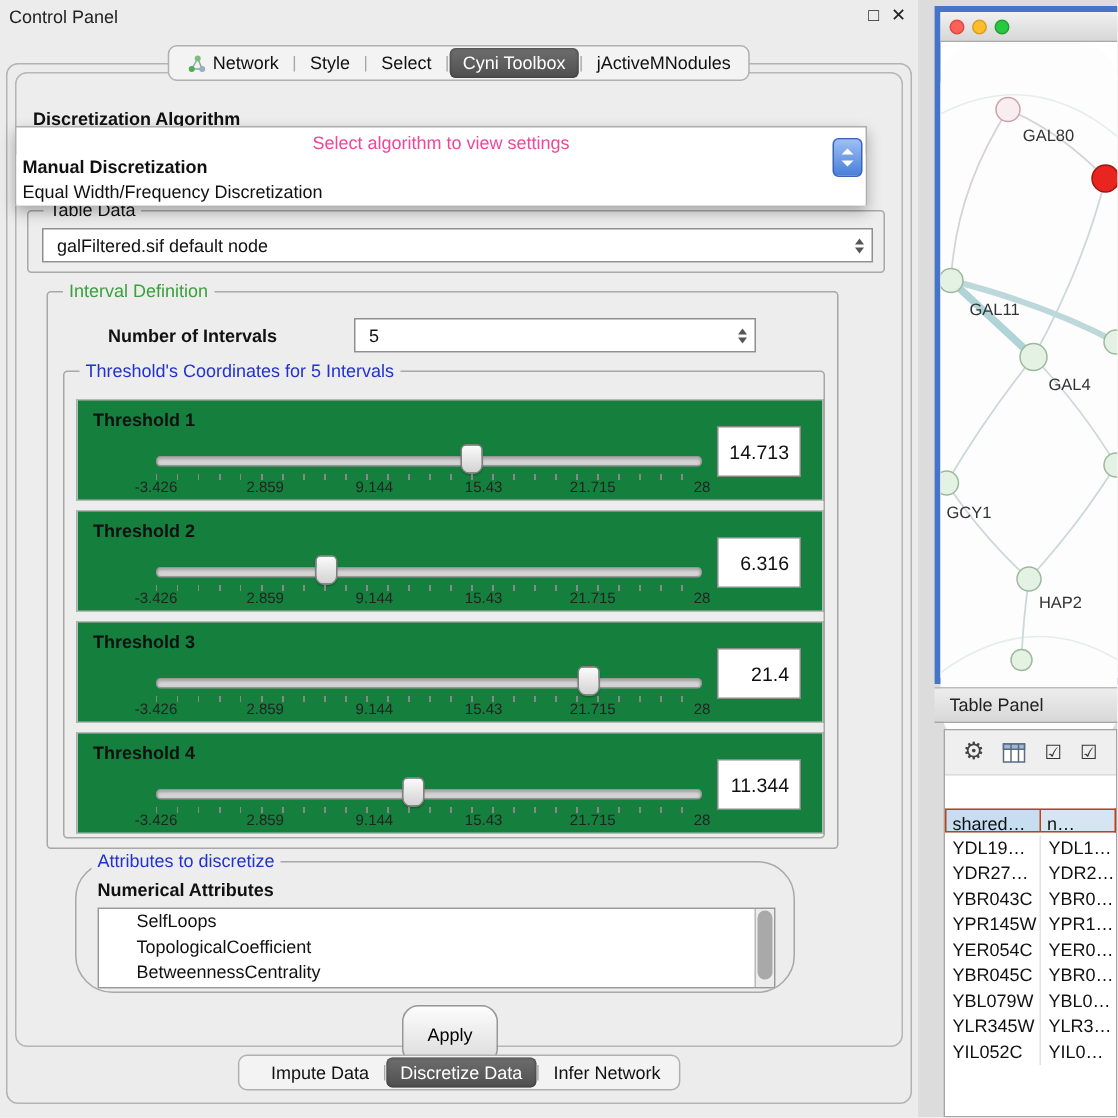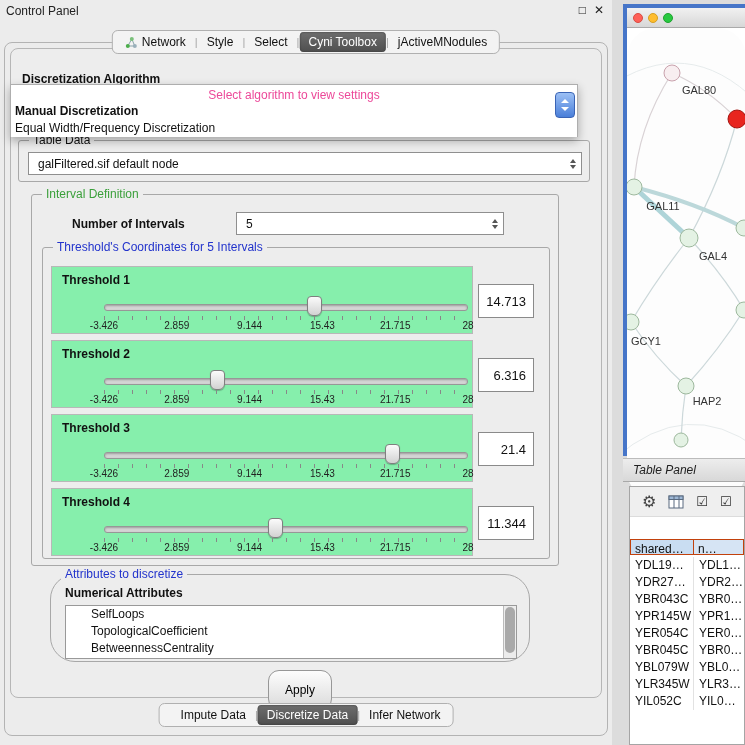--- a/index.html
+++ b/index.html
@@ -50,21 +50,21 @@
   .updown .t-dn { width: 0; height: 0; border-left: 3.5px solid transparent; border-right: 3.5px solid transparent; border-top: 4px solid #555; }
   .td-combo { left: 9px; top: 11px; width: 554px; height: 23px; }
 
   .iv-group { left: 31px; top: 194px; width: 528px; height: 372px; }
   .num-label { position: absolute; left: 40px; top: 22px; font-weight: bold; }
   .num-combo { left: 204px; top: 17px; width: 268px; height: 23px; }
 
   .thr-group { left: 10px; top: 52px; width: 508px; height: 312px; border-color: #a8a8a8; }
   .thr-group .legend { background: #ededed; }
 
-  .thr-block { position: absolute; left: 8px; width: 422px; height: 68px; border: 1px solid #b8b8b8; background: #86efac; }
+  .thr-block { position: absolute; left: 8px; width: 498px; height: 68px; border: 1px solid #b8b8b8; background: #15803d; }
   .thr-label { position: absolute; left: 10px; top: 6px; font-weight: bold; }
   .thr-track { position: absolute; left: 52px; top: 37px; width: 364px; height: 7px; background: #d4d4d4; border: 1px solid #979797; border-radius: 3px; box-shadow: inset 0 1px 2px rgba(0,0,0,.25); }
   .thr-thumb { position: absolute; top: 29px; width: 15px; height: 20px; background: linear-gradient(#fbfbfb, #d2d2d2); border: 1px solid #7f7f7f; border-radius: 4px 4px 6px 6px; box-shadow: 0 1px 1px rgba(0,0,0,.25); }
   .thr-ticks { position: absolute; left: 52px; top: 49px; width: 364px; height: 4px; background: repeating-linear-gradient(to right, #888 0 1px, transparent 1px 14px); }
   .thr-ticklabel { position: absolute; top: 53px; transform: translateX(-50%); font-size: 10px; color: #222; }
   .thr-value { position: absolute; left: 426px; top: 17px; width: 56px; height: 34px; background: #fff; border: 1px solid #8a8a8a; display: flex; align-items: center; justify-content: flex-end; padding-right: 7px; font-size: 13px; }
 
   .attr-group { left: 50px; top: 574px; width: 480px; height: 88px; border-radius: 25px; }
   .attr-sublabel { position: absolute; left: 14px; top: 11px; font-weight: bold; }
   .attr-list { position: absolute; left: 14px; top: 30px; width: 452px; height: 54px; background: #fff; border: 1px solid #999; overflow: hidden; }
@@ -77,21 +77,21 @@
   
   .net-window { position: absolute; left: 623px; top: 4px; width: 127px; height: 452px; border: 4px solid #4675c8; background: #fff; }
   .net-titlebar { position: relative; height: 20px; background: linear-gradient(#f1f1f1, #d7d7d7); border-bottom: 1px solid #aaa; }
   .light { position: absolute; top: 5px; width: 10px; height: 10px; border-radius: 50%; }
   .light.red { left: 6px; background: #ff6057; border: 1px solid #d94c42; }
   .light.yellow { left: 21px; background: #ffbd2e; border: 1px solid #d6a023; }
   .light.green { left: 36px; background: #28c940; border: 1px solid #1fa22f; }
   .net-body { position: relative; height: 472px; overflow: hidden; background: #fdfdfd; border-radius: 29px; }
 
   
-  .tp-header { position: absolute; left: 623px; top: 458px; width: 122px; height: 24px; background: linear-gradient(#ededed, #d8d8d8); border-top: 1px solid #bbb; border-bottom: 1px solid #a8a8a8; line-height: 23px; padding-left: 10px; color: #222; font-style: italic; }
+  .tp-header { position: absolute; left: 623px; top: 458px; width: 122px; height: 24px; background: linear-gradient(#ededed, #d8d8d8); border-top: 1px solid #bbb; border-bottom: 1px solid #a8a8a8; line-height: 23px; padding-left: 10px; color: #222; }
   .tp-panel { position: absolute; left: 629px; top: 486px; width: 116px; height: 259px; background: #fff; border: 1px solid #a5a5a5; overflow: hidden; }
   .tp-toolbar { position: absolute; left: 0; top: 0; width: 100%; height: 30px; background: #efefef; border-bottom: 1px solid #dcdcdc; display: flex; align-items: center; gap: 12px; padding-left: 12px; }
   .gear-icon { font-size: 16px; color: #444; line-height: 1; }
   .check-icon { font-size: 13px; color: #333; line-height: 1; }
   .tp-headrow { position: absolute; left: 0; top: 52px; width: 100%; height: 18px; display: flex; }
   .tp-headcell { height: 16px; line-height: 18px; padding-left: 4px; border: 1px solid #c2410c; background: #c9ddf2; overflow: hidden; white-space: nowrap; }
   .tp-headcell.c0 { width: 64px; }
   .tp-headcell.c1 { flex: 1; border-left: none; background: #d6e4f4; }
   .tp-rows { position: absolute; left: 0; top: 70px; width: 100%; }
   .tp-row { display: flex; height: 17px; line-height: 17px; }

